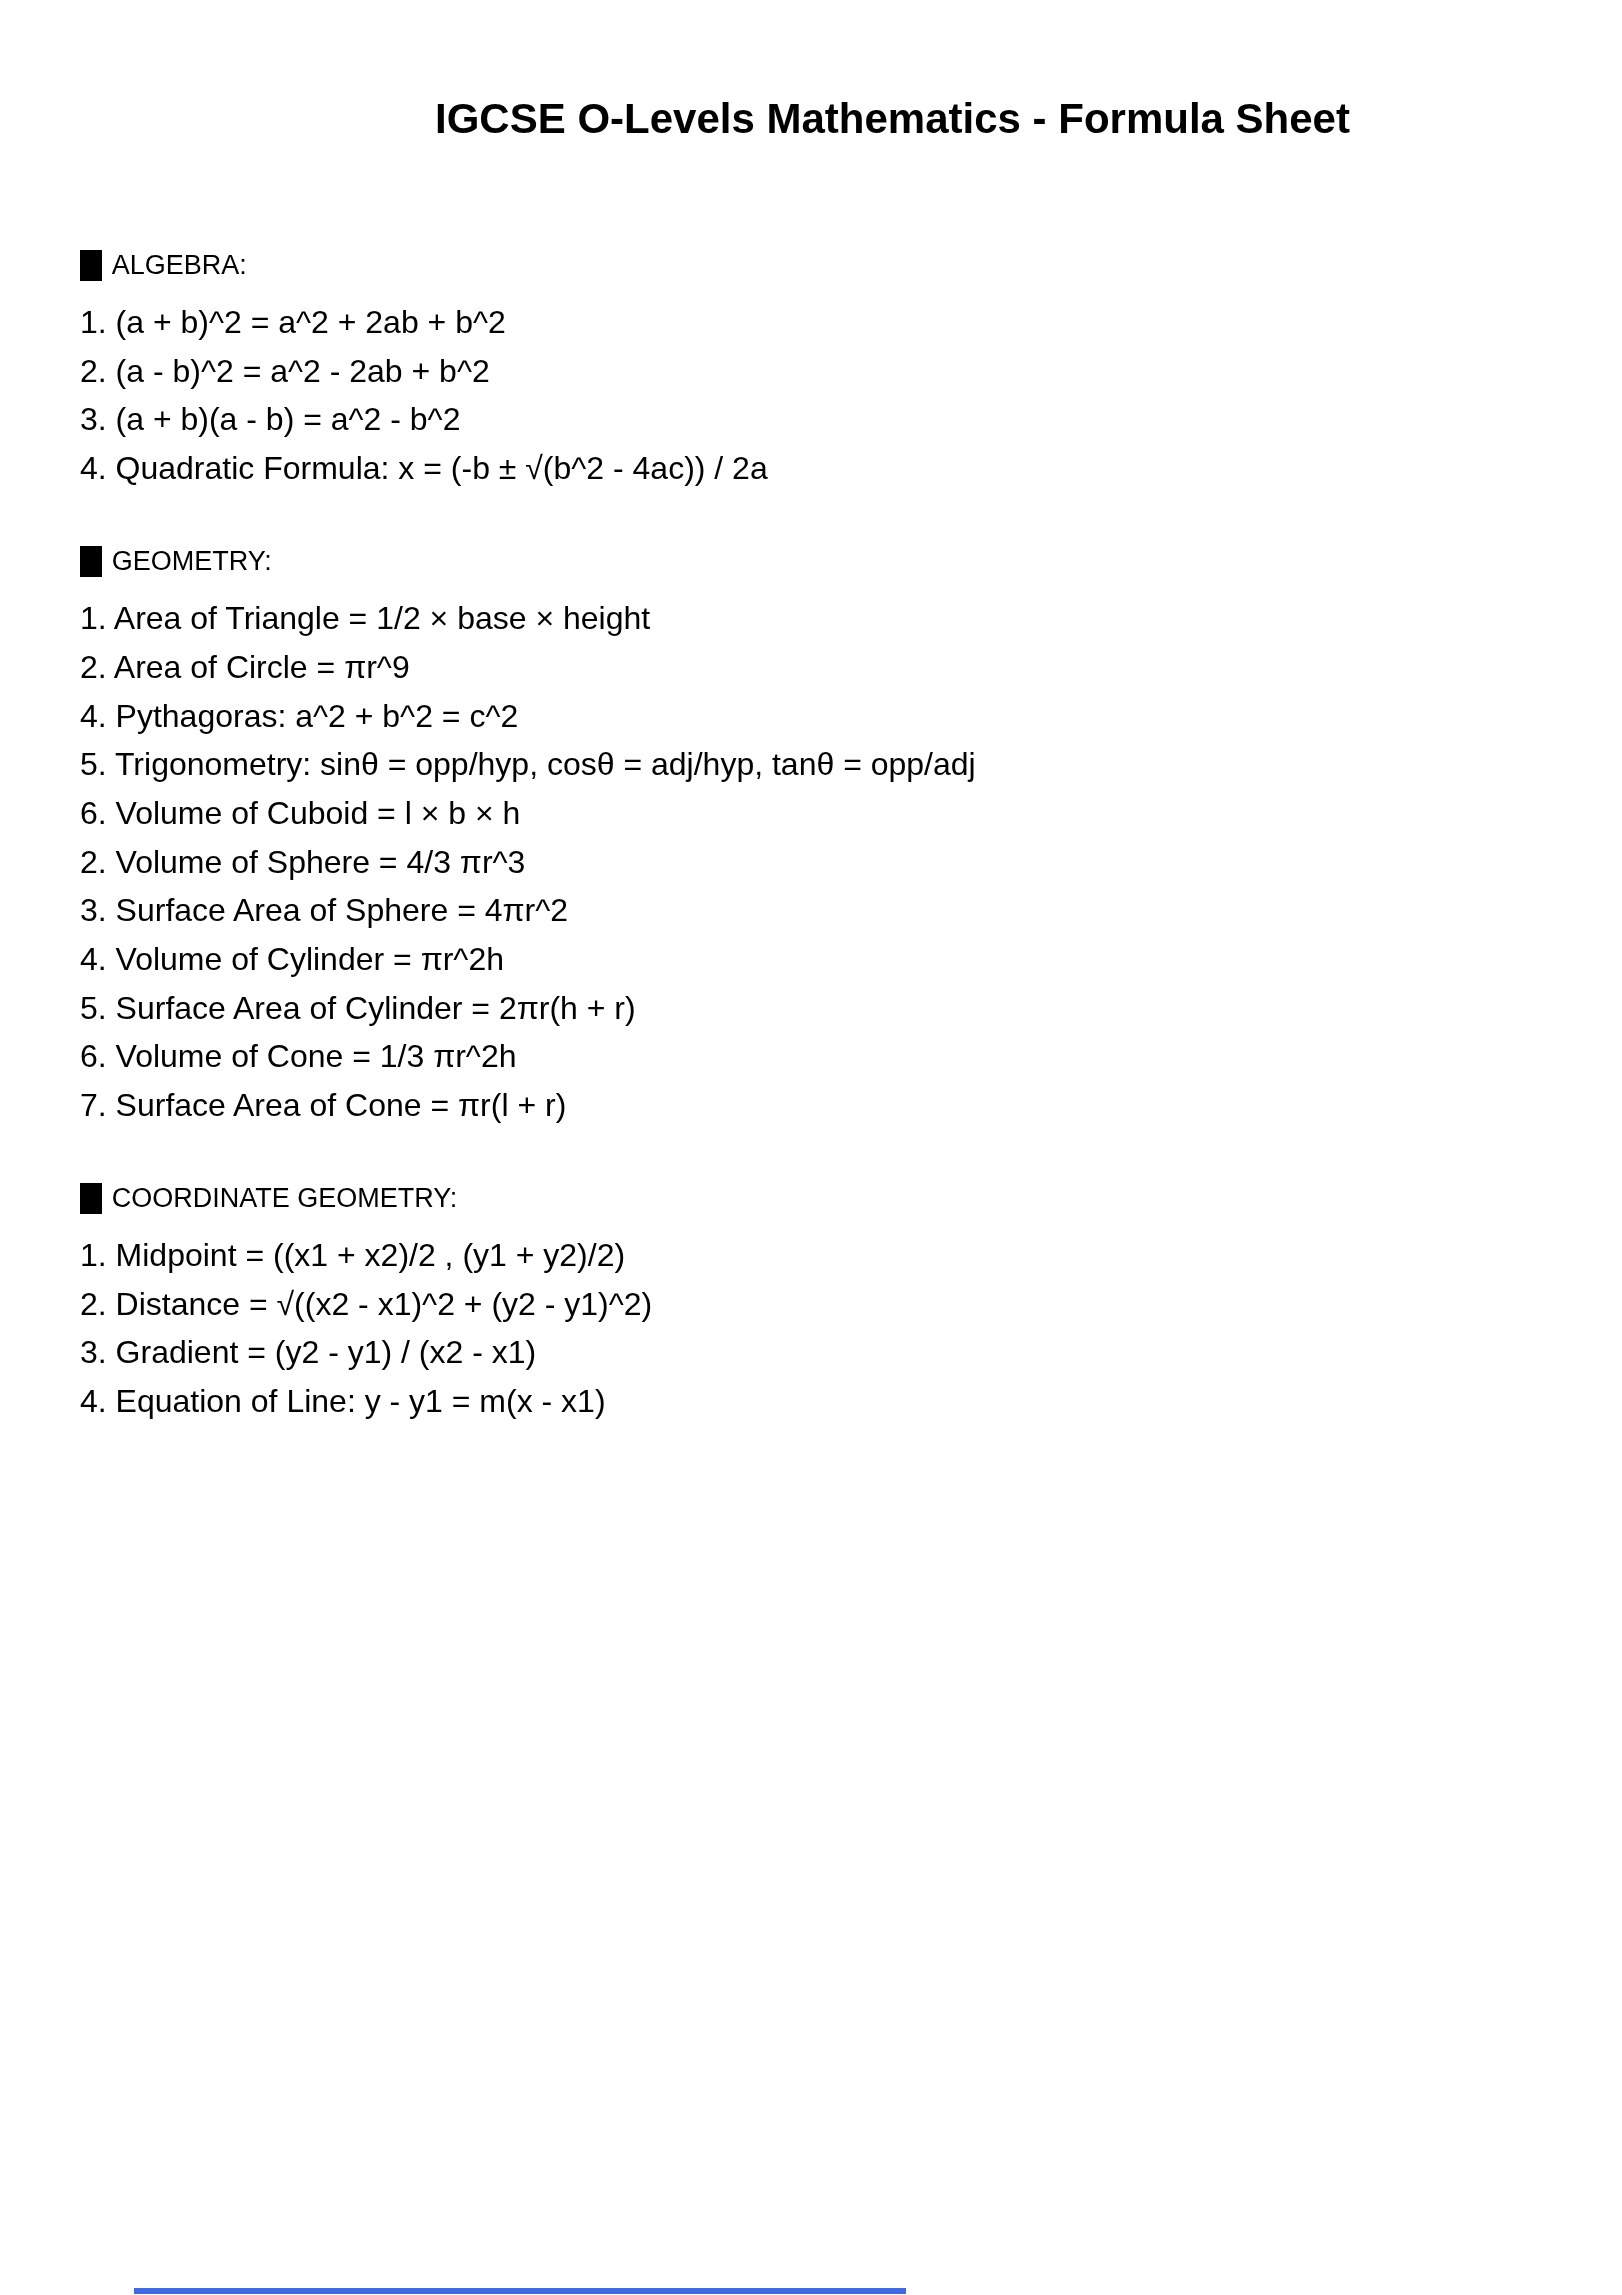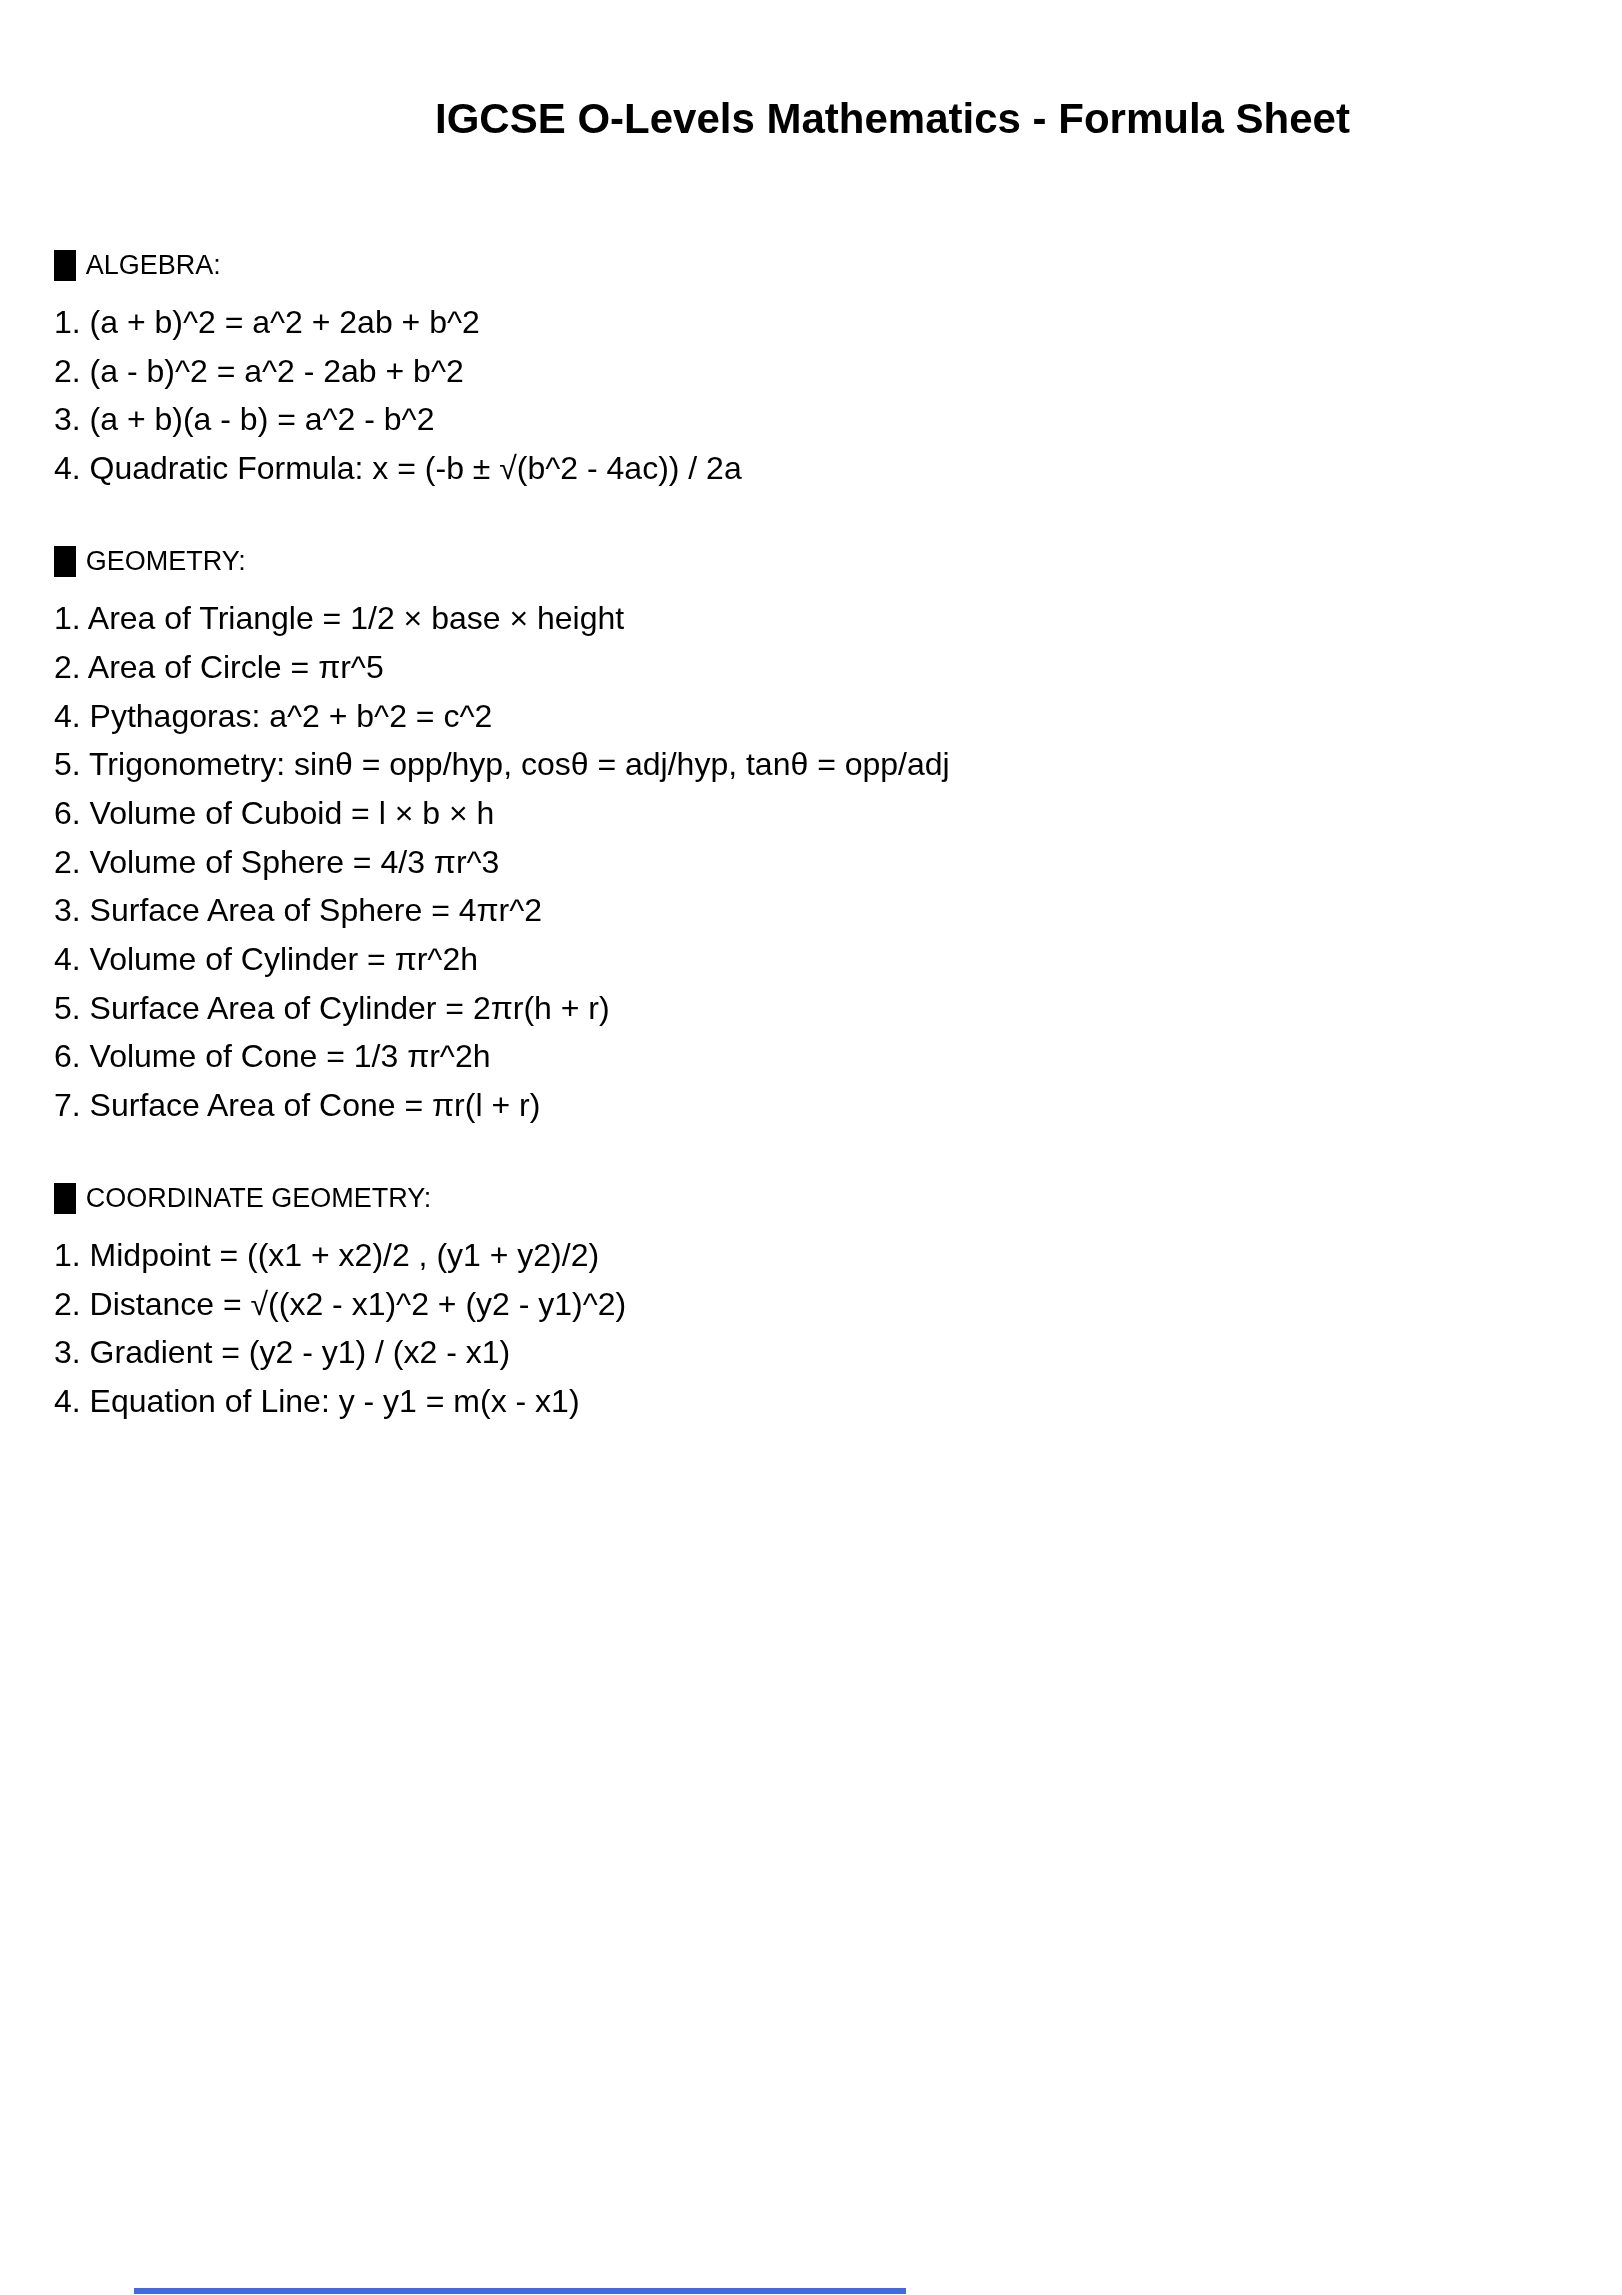--- a/index.html
+++ b/index.html
@@ -27,21 +27,21 @@
     padding-top: 97px;
     padding-left: 162px; 
     text-align: center;
     font-size: 42px;
     font-weight: bold;
     line-height: 1.05;
     letter-spacing: 0px;
     color: #000000;
   }
   .sections {
-    margin-left: 54px;
+    margin-left: 80px;
     margin-right: 92px;
     margin-top: 0;
   }
   .section { margin: 0; padding: 0; }
   .section-heading {
     display: flex;
     align-items: center;
     margin-top: 62px;
     font-size: 27px;
     line-height: 31px;
@@ -99,21 +99,21 @@
         <p class="item">3. (a + b)(a - b) = a^2 - b^2</p>
         <p class="item">4. Quadratic Formula: x = (-b ± √(b^2 - 4ac)) / 2a</p>
       </section>
 
   <section class="section">
     <div class="section-heading">
       <span class="sq"></span>
       <span class="heading-text">GEOMETRY:</span>
     </div>
   <p class="item">1. Area of Triangle = 1/2 × base × height</p>
-        <p class="item">2. Area of Circle = πr^5</p>
+        <p class="item">2. Area of Circle = πr^9</p>
         <p class="item">4. Pythagoras: a^2 + b^2 = c^2</p>
         <p class="item">5. Trigonometry: sinθ = opp/hyp, cosθ = adj/hyp, tanθ = opp/adj</p>
       </section>
 
   <section class="section">
   <p class="item">6. Volume of Cuboid = l × b × h</p>
         <p class="item">2. Volume of Sphere = 4/3 πr^3</p>
         <p class="item">3. Surface Area of Sphere = 4πr^2</p>
         <p class="item">4. Volume of Cylinder = πr^2h</p>
         <p class="item">5. Surface Area of Cylinder = 2πr(h + r)</p>

